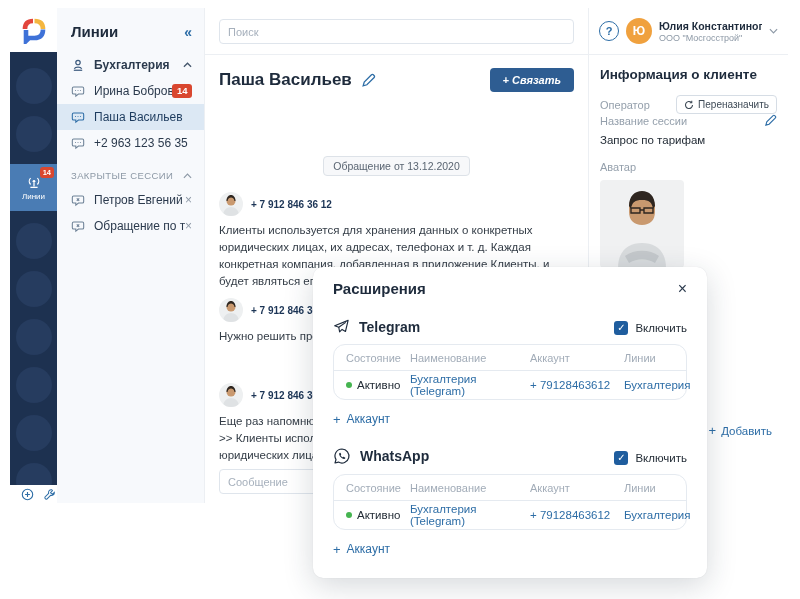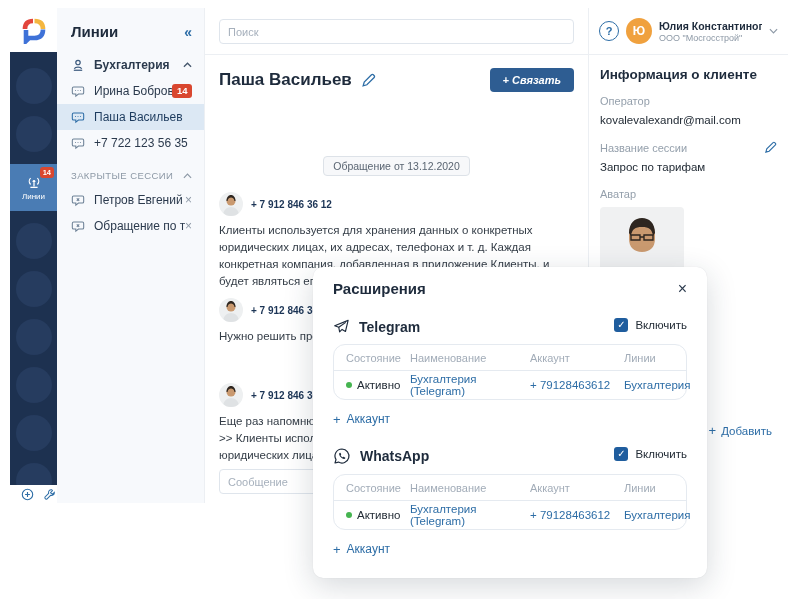--- a/index.html
+++ b/index.html
@@ -74,21 +74,21 @@
   .p-value { font-size:11.5px; color:#222b35; margin:7px 0 15px; }
   .photo { width:84px; height:88px; border-radius:4px; overflow:hidden; margin-top:7px; }
   .add-link { position:absolute; top:416px; right:16px; color:#2d6da6; font-size:11.5px; display:flex; gap:5px; align-items:center; }
 
   
   .modal { position:absolute; left:313px; top:267px; width:394px; height:311px; background:#fff; border-radius:10px;
     box-shadow:0 8px 30px rgba(30,43,60,.18), 0 0 1px rgba(30,43,60,.15); padding:13px 20px 0; z-index:10; }
   .modal-head { display:flex; justify-content:space-between; align-items:center; }
   .modal-title { font-size:15px; font-weight:bold; }
   .modal-close { font-size:16px; color:#2b3a4d; line-height:1; }
-  .ext-head { display:flex; justify-content:space-between; align-items:flex-start; margin-top:21px; }
+  .ext-head { display:flex; justify-content:space-between; align-items:flex-end; margin-top:21px; }
   .ext-name { display:flex; gap:9px; align-items:center; font-size:14px; font-weight:bold; }
   .enable { display:flex; gap:7px; align-items:center; font-size:11.5px; color:#232c36; }
   .checkbox { width:14px; height:14px; background:#1f5d9e; border-radius:3px; color:#fff; font-size:10px;
     display:flex; align-items:center; justify-content:center; line-height:1; }
   .ext-table { margin-top:9px; border:1px solid #e5eaf0; border-radius:12px; font-size:11.5px; }
   .t-row { display:flex; align-items:center; height:28px; }
   .t-row.head { color:#a2acb8; font-size:11px; border-bottom:1px solid #e5eaf0; height:26px; }
   .t-c1 { width:76px; padding-left:12px; flex:none; }
   .t-c2 { width:120px; flex:none; }
   .t-c3 { width:94px; flex:none; }
@@ -204,21 +204,21 @@
 
       <div class="sb-row">
         <span class="ico">
           <svg width="14" height="14" viewBox="0 0 16 16" fill="none" stroke="#6d8196" stroke-width="1.2">
             <path d="M3 3.5h10c.8 0 1.5.7 1.5 1.5v5c0 .8-.7 1.5-1.5 1.5H8.5L5.5 14v-2.5H3c-.8 0-1.5-.7-1.5-1.5V5c0-.8.7-1.5 1.5-1.5z"></path>
             <circle cx="5.2" cy="7.5" r=".6" fill="#6d8196" stroke="none"></circle>
               <circle cx="8" cy="7.5" r=".6" fill="#6d8196" stroke="none"></circle>
               <circle cx="10.8" cy="7.5" r=".6" fill="#6d8196" stroke="none"></circle>
           </svg>
         </span>
-        <span class="lbl">+7 722 123 56 35</span>
+        <span class="lbl">+2 963 123 56 35</span>
       </div>
 
       <div class="sb-section">
         <span>ЗАКРЫТЫЕ СЕССИИ</span>
         <span class="chev">
           <svg width="9" height="6" viewBox="0 0 10 6" fill="none" stroke="#8d99a6" stroke-width="1.3">
               <path d="M1 5l4-4 4 4"></path>
             </svg>
         </span>
       </div>
@@ -333,22 +333,30 @@
               <path d="M1 1l4 4 4-4"></path>
             </svg>
         </span>
       </div>
 
       <div class="panel-body">
         <div class="panel-title">Информация о клиенте</div>
 
         <div class="label-row">
           <span class="p-label">Оператор</span>
-        </div>
-        <div class="p-value">kovalevalexandr@mail.com</div>
+          <button class="reassign">
+            <span>
+              <svg width="10" height="10" viewBox="0 0 12 12" fill="none" stroke="#3e4a56" stroke-width="1.3">
+                <path d="M10.2 6A4.2 4.2 0 1 1 8.9 3"></path>
+                  <path d="M9.3 0.8v2.4H6.9"></path>
+              </svg>
+            </span>
+            <span>Переназначить</span>
+          </button>
+        </div>
 
         <div class="label-row">
           <span class="p-label">Название сессии</span>
           <span>
             <svg width="13" height="13" viewBox="0 0 14 14" fill="none" stroke="#2d6da6" stroke-width="1.2">
               <path d="M2 12l1-3.5 6.8-6.8a1.2 1.2 0 0 1 1.7 0l.8.8a1.2 1.2 0 0 1 0 1.7L5.5 11 2 12z"></path>
             </svg>
           </span>
         </div>
         <div class="p-value">Запрос по тарифам</div>

